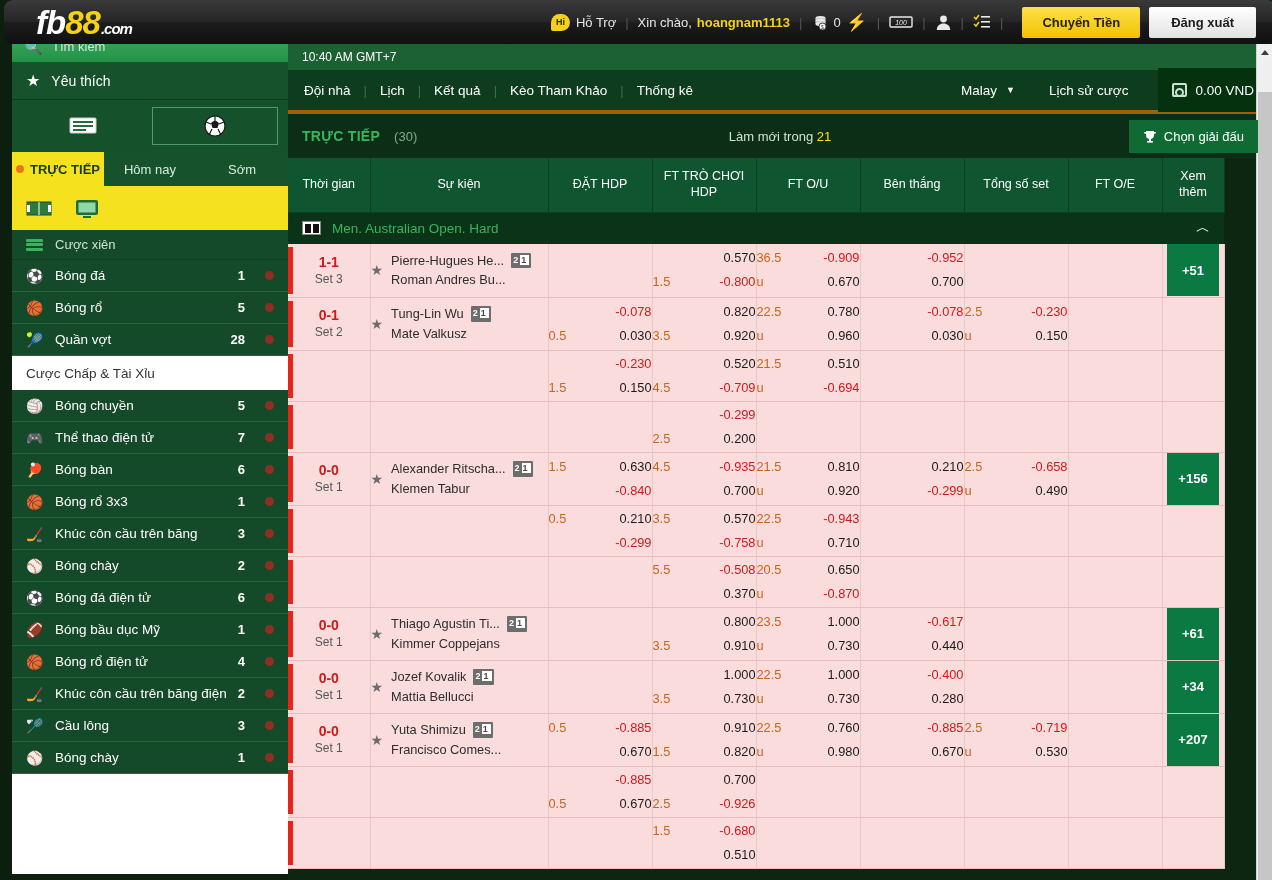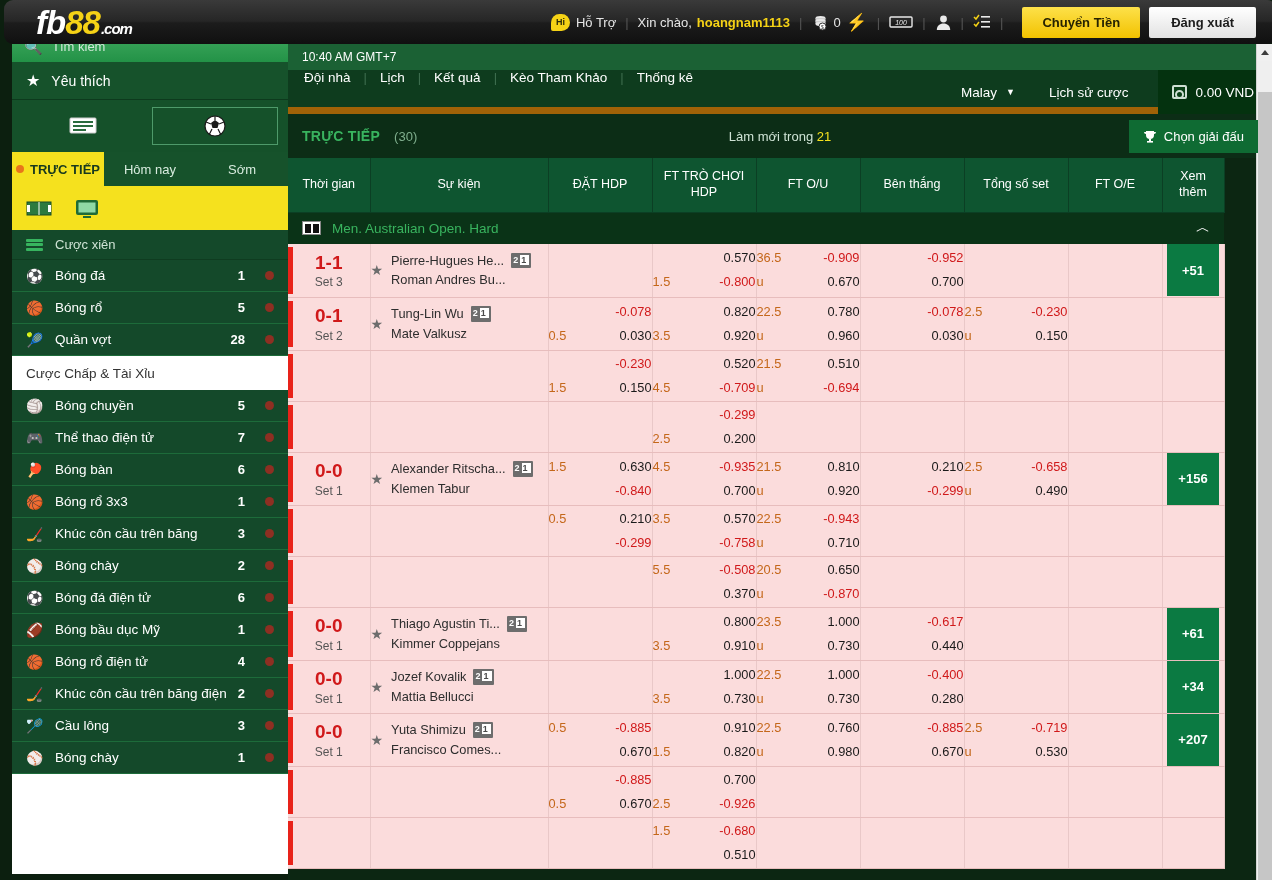--- a/index.html
+++ b/index.html
@@ -123,22 +123,22 @@
   
   .main {
     position: absolute; left: 288px; top: 44px; width: 984px; height: 836px;
     background: #0c2612; overflow: hidden;
   }
   .clockbar {
     height: 26px; background: #1b6134; color: #fff; font-size: 12px;
     display: flex; align-items: center; padding-left: 14px;
   }
   .navbar {
-    height: 44px; background: #0e3c1e; display: flex; align-items: flex-start;
-    padding-left: 16px; border-bottom: 7px solid #a16207;
+    height: 44px; background: #0e3c1e; display: flex; align-items: center;
+    padding-left: 16px; border-bottom: 4px solid #a16207;
   }
   .nav-item { color: #fff; font-size: 13.5px; cursor: pointer; white-space: nowrap; }
   .nav-div { color: #3e6e4f; margin: 0 13px; font-size: 13px; }
   .nav-right { margin-left: auto; display: flex; align-items: center; height: 44px; }
   .sel-malay {
     color: #fff; font-size: 13.5px; display: flex; align-items: center; gap: 9px;
     cursor: pointer; padding-right: 34px;
   }
   .sel-malay .caret { font-size: 9px; }
   .bet-hist { color: #fff; font-size: 13.5px; cursor: pointer; padding-right: 30px; }
@@ -200,21 +200,21 @@
 
   tr.ev td {
     background: #fbdcdc; border-right: 1px solid #e9c8c8; border-bottom: 1px solid #e7bdbd;
     height: 51px; vertical-align: middle; padding: 0;
   }
   tr.ev.tall td { height: 53px; }
   td.c-time { position: relative; text-align: center; }
   td.c-time .redbar {
     position: absolute; left: 0; top: 3px; bottom: 3px; width: 5px; background: #e8231a;
   }
-  .score { color: #d0191a; font-size: 19px; font-weight: bold; line-height: 1.35; }
+  .score { color: #d0191a; font-size: 14px; font-weight: bold; line-height: 1.35; }
   .setn { color: #555; font-size: 12px; line-height: 1.3; }
 
   td.c-event { padding: 0 6px 0 4px; }
   .ev-wrap { display: flex; align-items: center; gap: 8px; }
   .ev-star { color: #6d6d6d; font-size: 14px; cursor: pointer; flex: none; }
   .ev-names { flex: 1; min-width: 0; }
   .ev-nm {
     color: #2d2d2d; font-size: 12.8px; line-height: 1.52;
     white-space: nowrap; overflow: hidden; display: flex; align-items: center;
   }

